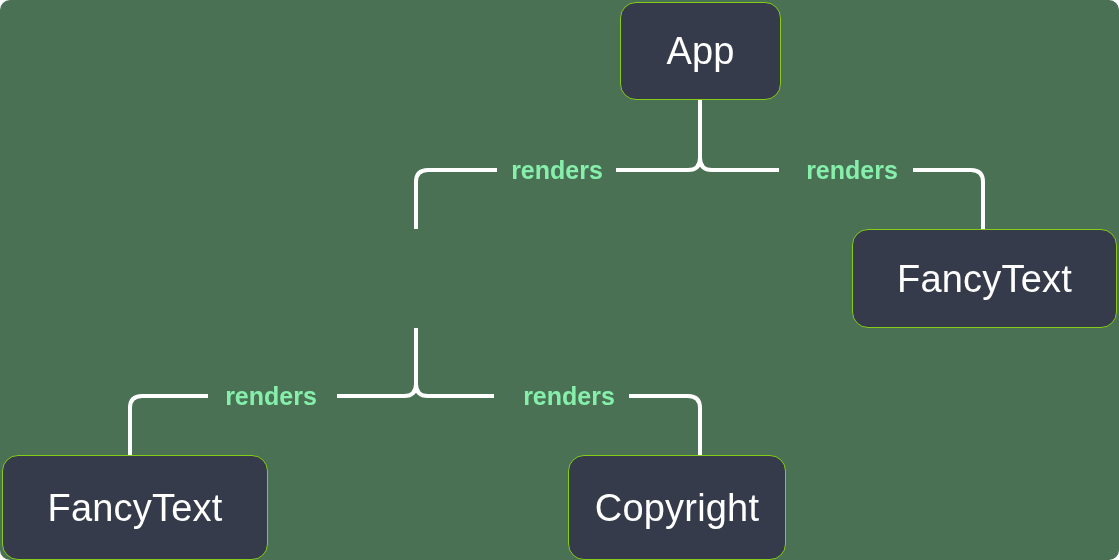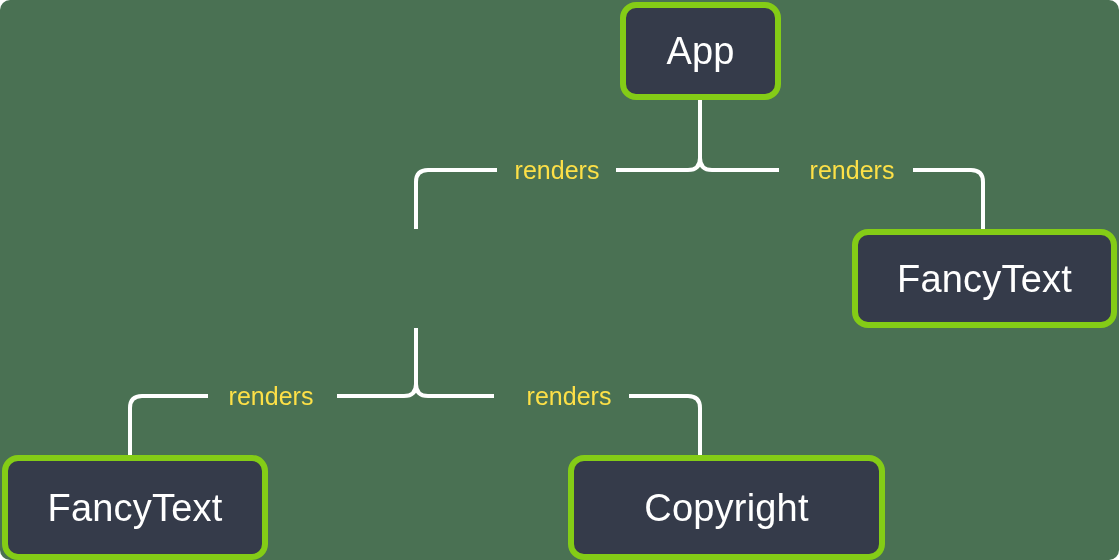--- a/index.html
+++ b/index.html
@@ -21,41 +21,41 @@
     left: 0;
     top: 0;
     width: 1119px;
     height: 560px;
     pointer-events: none;
   }
   .node {
     position: absolute;
     box-sizing: border-box;
     background: #353b4a;
-    border: 6px solid #84cc16;
+    border: 1px solid #84cc16;
     border-radius: 16px;
     color: #ffffff;
     display: flex;
     align-items: center;
     justify-content: center;
     font-size: 38px;
     font-weight: 400;
     letter-spacing: 0.2px;
     line-height: 1;
     white-space: nowrap;
     z-index: 2;
   }
   .node-label {
     display: block;
   }
   .edge-label {
     position: absolute;
-    color: #fde047;
+    color: #86efac;
     font-size: 25px;
-    font-weight: 400;
+    font-weight: 700;
     line-height: 1;
     white-space: nowrap;
     transform: translate(-50%, -50%);
     z-index: 3;
   }
 </style>
 </head>
 <body>
 
 <div id="stage">
@@ -92,17 +92,17 @@
 
 
   <div class="node" style="left:852px; top:229px; width:265px; height:99px;">
     <span class="node-label">FancyText</span>
   </div>
 
   <div class="node" style="left:2px; top:455px; width:266px; height:105px;">
     <span class="node-label">FancyText</span>
   </div>
 
-  <div class="node" style="left:568px; top:455px; width:317px; height:105px;">
+  <div class="node" style="left:568px; top:455px; width:218px; height:105px;">
     <span class="node-label">Copyright</span>
   </div>
 
 </div>
 
 </body></html>

